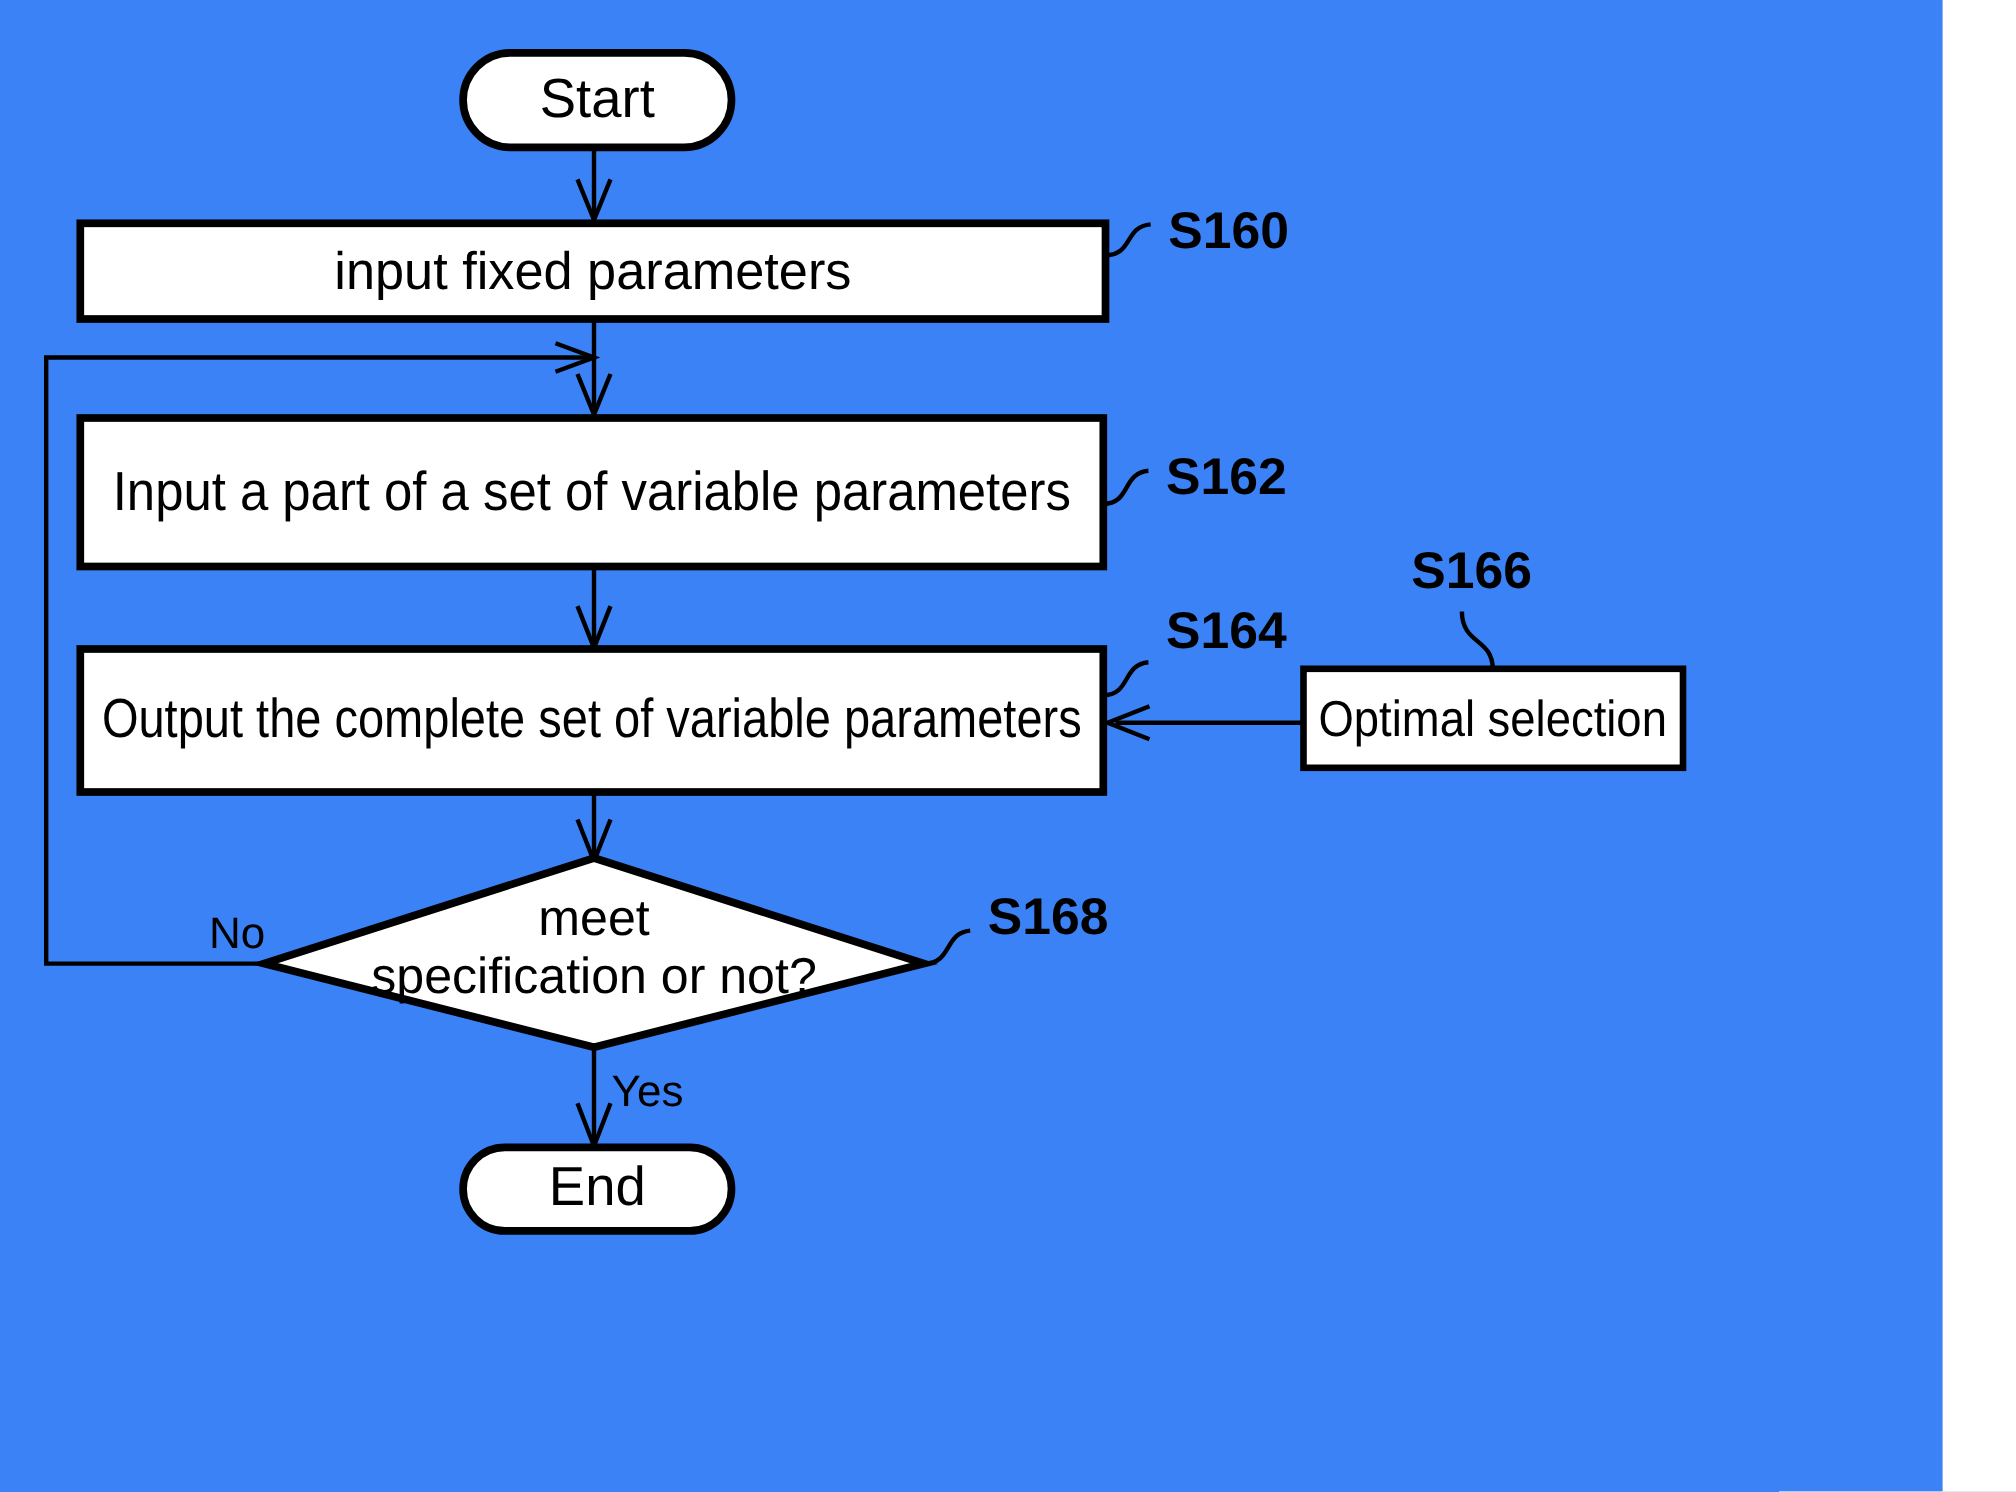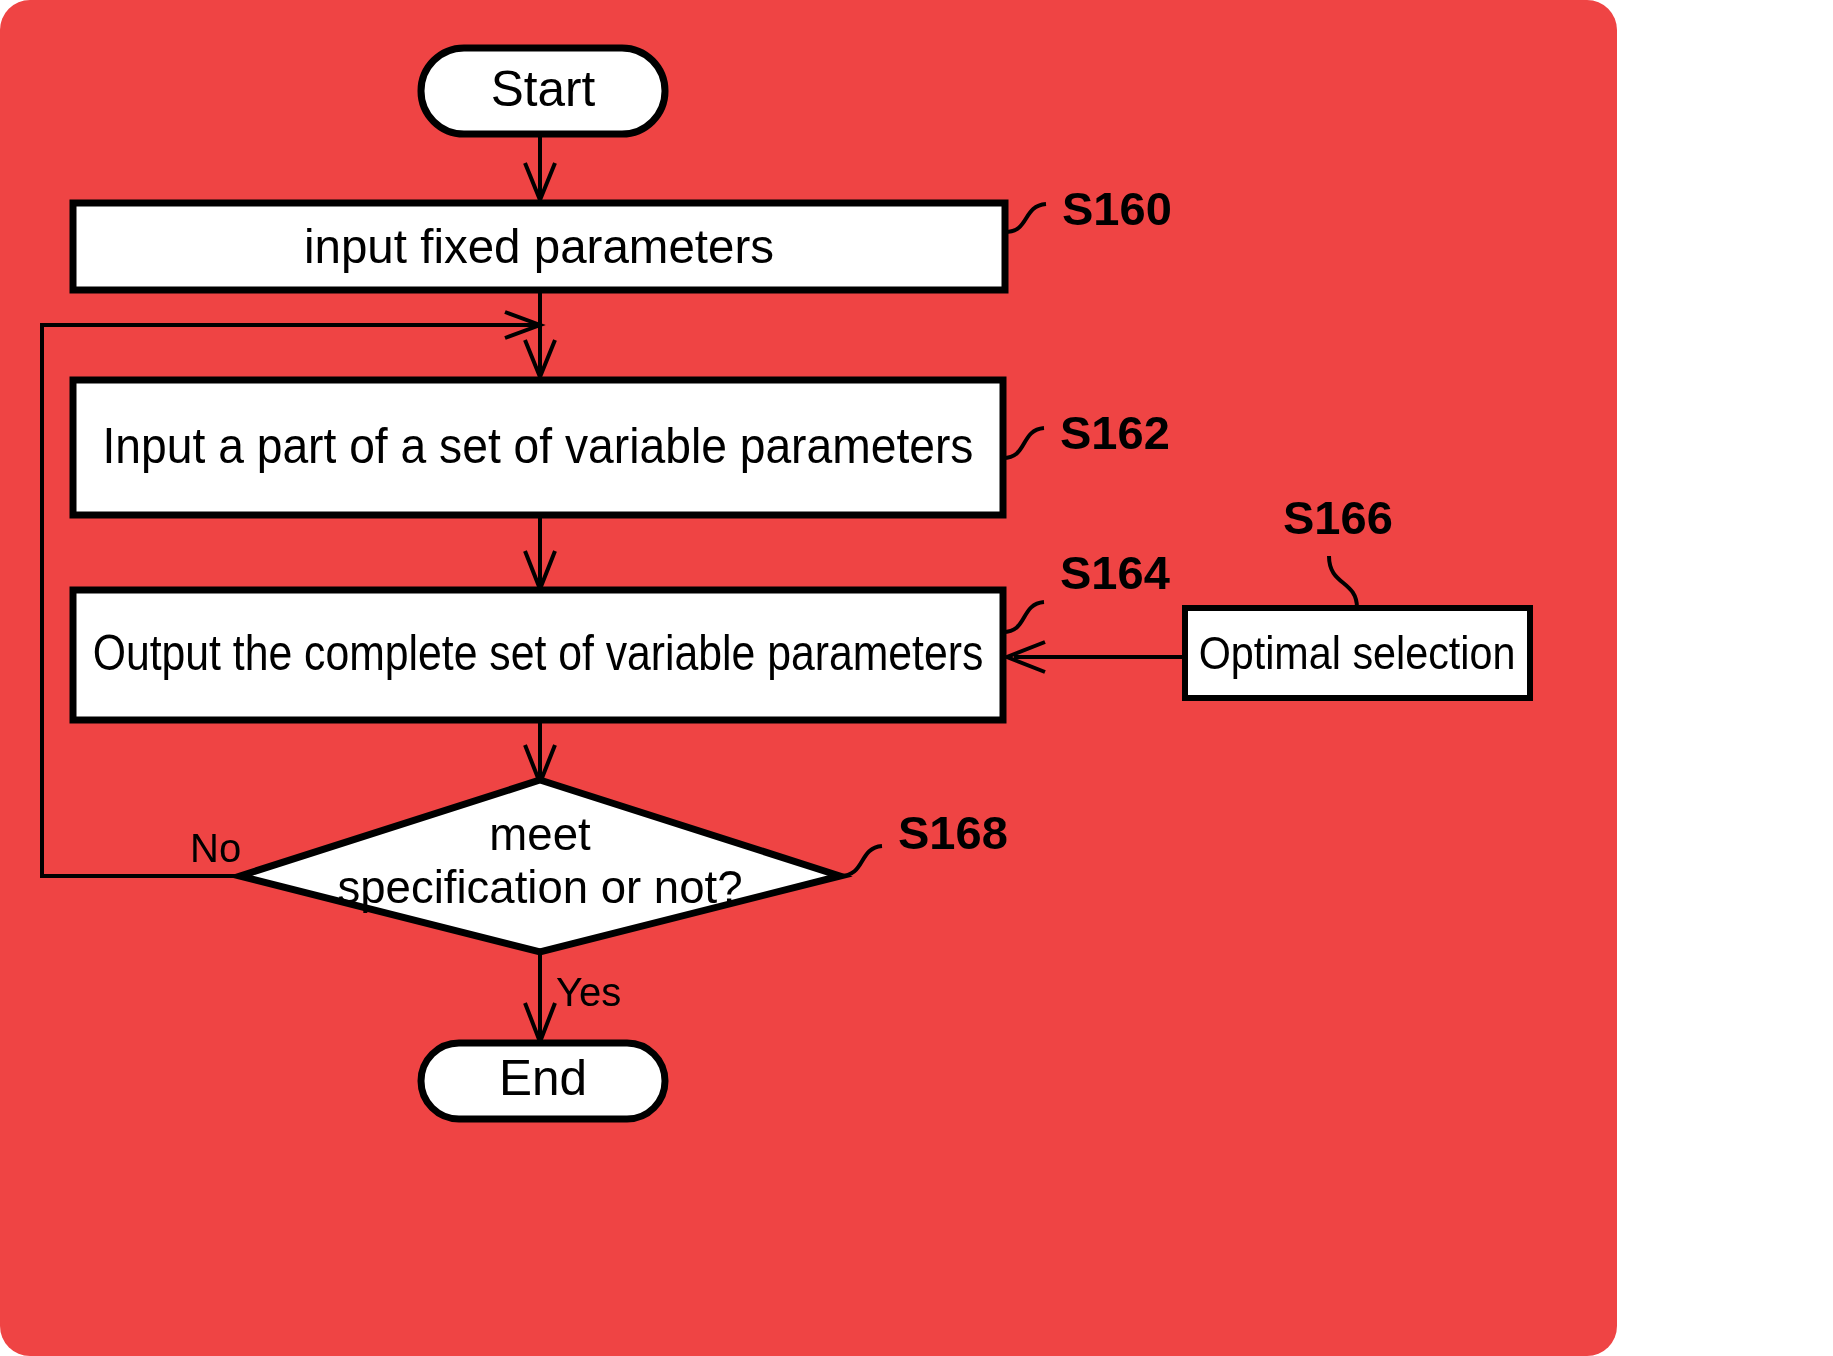--- a/index.html
+++ b/index.html
@@ -3,26 +3,25 @@
 <meta charset="utf-8">
 <title>Flowchart</title>
 <style>
   html, body {
     margin: 0;
     padding: 0;
     background: #ffffff;
   }
   #canvas {
     position: relative;
-    width: 1617px;
+    width: 1766px;
     height: 1356px;
-    background: #ef4444;
+    background: #3b82f6;
     overflow: hidden;
     font-family: "Liberation Sans", sans-serif;
-    border-radius: 30px;
   }
   #flow-svg {
     position: absolute;
     left: 0;
     top: 0;
     width: 1833px;
     height: 1356px;
   }
   .node-text {
     fill: #000000;

